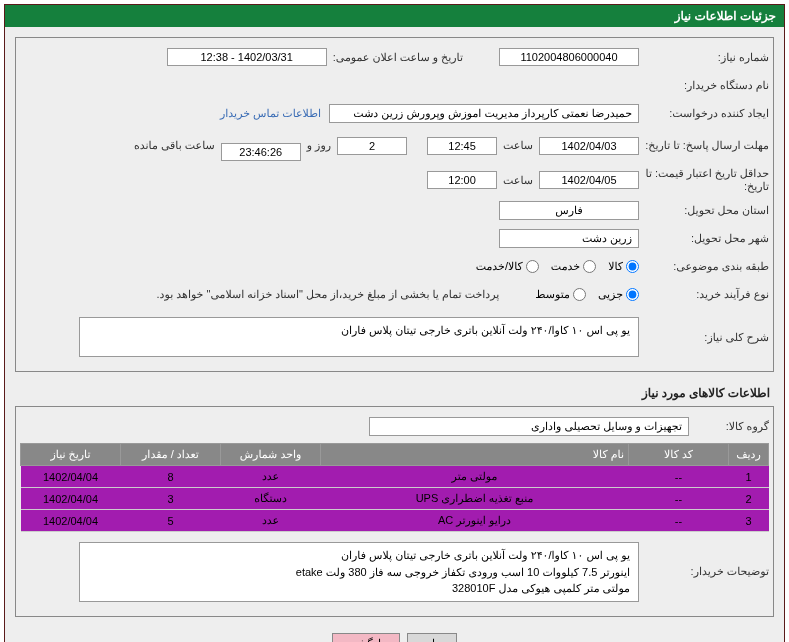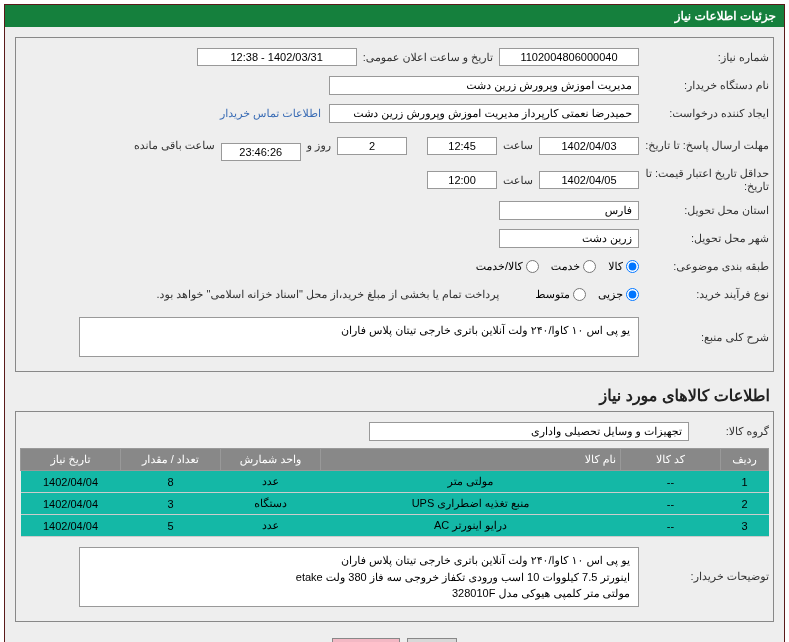--- a/index.html
+++ b/index.html
@@ -90,42 +90,42 @@
 .radio-item input { margin: 0; }
 .note {
   color: #333;
   font-size: 11px;
   margin-right: 36px;
 }
 .section-title {
   font-weight: bold;
   color: #222;
   padding: 6px 4px;
-  font-size: 16px;
+  font-size: 12px;
 }
 table {
   width: 100%;
   border-collapse: collapse;
   font-size: 11px;
 }
 th {
   background: #888;
   color: #fff;
   padding: 4px;
   border: 1px solid #999;
   text-align: center;
   font-weight: normal;
 }
 td {
-  background: #14b8a6;
+  background: #a21caf;
   padding: 4px;
   border-bottom: 1px solid #ccc;
   text-align: center;
 }
-.col-idx { width: 48px; }
+.col-idx { width: 40px; }
 .col-code { width: 100px; }
 .col-name { width: auto; text-align: right; }
 .col-unit { width: 100px; }
 .col-qty { width: 100px; }
 .col-date { width: 100px; }
 .btn-bar {
   text-align: center;
   padding: 8px;
 }
 .btn {
@@ -174,27 +174,26 @@
 <div class="content-layer">
 <div class="panel">
   <div class="panel-header">جزئیات اطلاعات نیاز</div>
   <div class="panel-body">
 
     <div class="inner-frame">
 
       <div class="form-row">
         <span class="label">شماره نیاز:</span>
         <span class="field field-w1">1102004806000040</span>
-        <span class="sub-label" style="">تاریخ و ساعت اعلان عمومی:</span>
+        <span class="sub-label" style="margin-right:30px">تاریخ و ساعت اعلان عمومی:</span>
         <span class="field field-w6">1402/03/31 - 12:38</span>
       </div>
 
       <div class="form-row">
         <span class="label">نام دستگاه خریدار:</span>
-        <span class="field field-w2" style="text-align:right">مدیریت اموزش وپرورش زرین دشت</span>
       </div>
 
       <div class="form-row">
         <span class="label">ایجاد کننده درخواست:</span>
         <span class="field field-w2" style="text-align:right">حمیدرضا نعمتی کارپرداز مدیریت اموزش وپرورش زرین دشت</span>
         <a href="#" class="link-blue">اطلاعات تماس خریدار</a>
       </div>
 
       <div class="form-row">
         <span class="label">مهلت ارسال پاسخ: تا تاریخ:</span>
@@ -210,21 +209,21 @@
 
       <div class="form-row">
         <span class="label">حداقل تاریخ اعتبار قیمت: تا تاریخ:</span>
         <span class="field field-w3">1402/04/05</span>
         <span class="sub-label">ساعت</span>
         <span class="field field-w4">12:00</span>
       </div>
 
       <div class="form-row">
         <span class="label">استان محل تحویل:</span>
-        <span class="field field-w1" style="text-align:right">فارس</span>
+        <span class="field field-w1" style="text-align:center">فارس</span>
       </div>
 
       <div class="form-row">
         <span class="label">شهر محل تحویل:</span>
         <span class="field field-w1" style="text-align:right">زرین دشت</span>
       </div>
 
       <div class="form-row">
         <span class="label">طبقه بندی موضوعی:</span>
         <div class="radio-group">
@@ -252,21 +251,21 @@
               </label>
           <label class="radio-item">
                 <input type="radio" name="ptype" style="">
                 <span>متوسط</span>
               </label>
         </div>
         <span class="note">پرداخت تمام یا بخشی از مبلغ خرید،از محل "اسناد خزانه اسلامی" خواهد بود.</span>
       </div>
 
       <div class="form-row" style="margin-top:12px">
-        <span class="label">شرح کلی منبع:</span>
+        <span class="label">شرح کلی نیاز:</span>
         <div class="field field-textarea">
           <div>یو پی اس ۱۰ کاوا/۲۴۰ ولت آنلاین باتری خارجی تیتان پلاس فاران</div>
         </div>
       </div>
     </div>
 
     <div class="section-title">اطلاعات کالاهای مورد نیاز</div>
 
     <div class="inner-frame">
       <div class="form-row">

